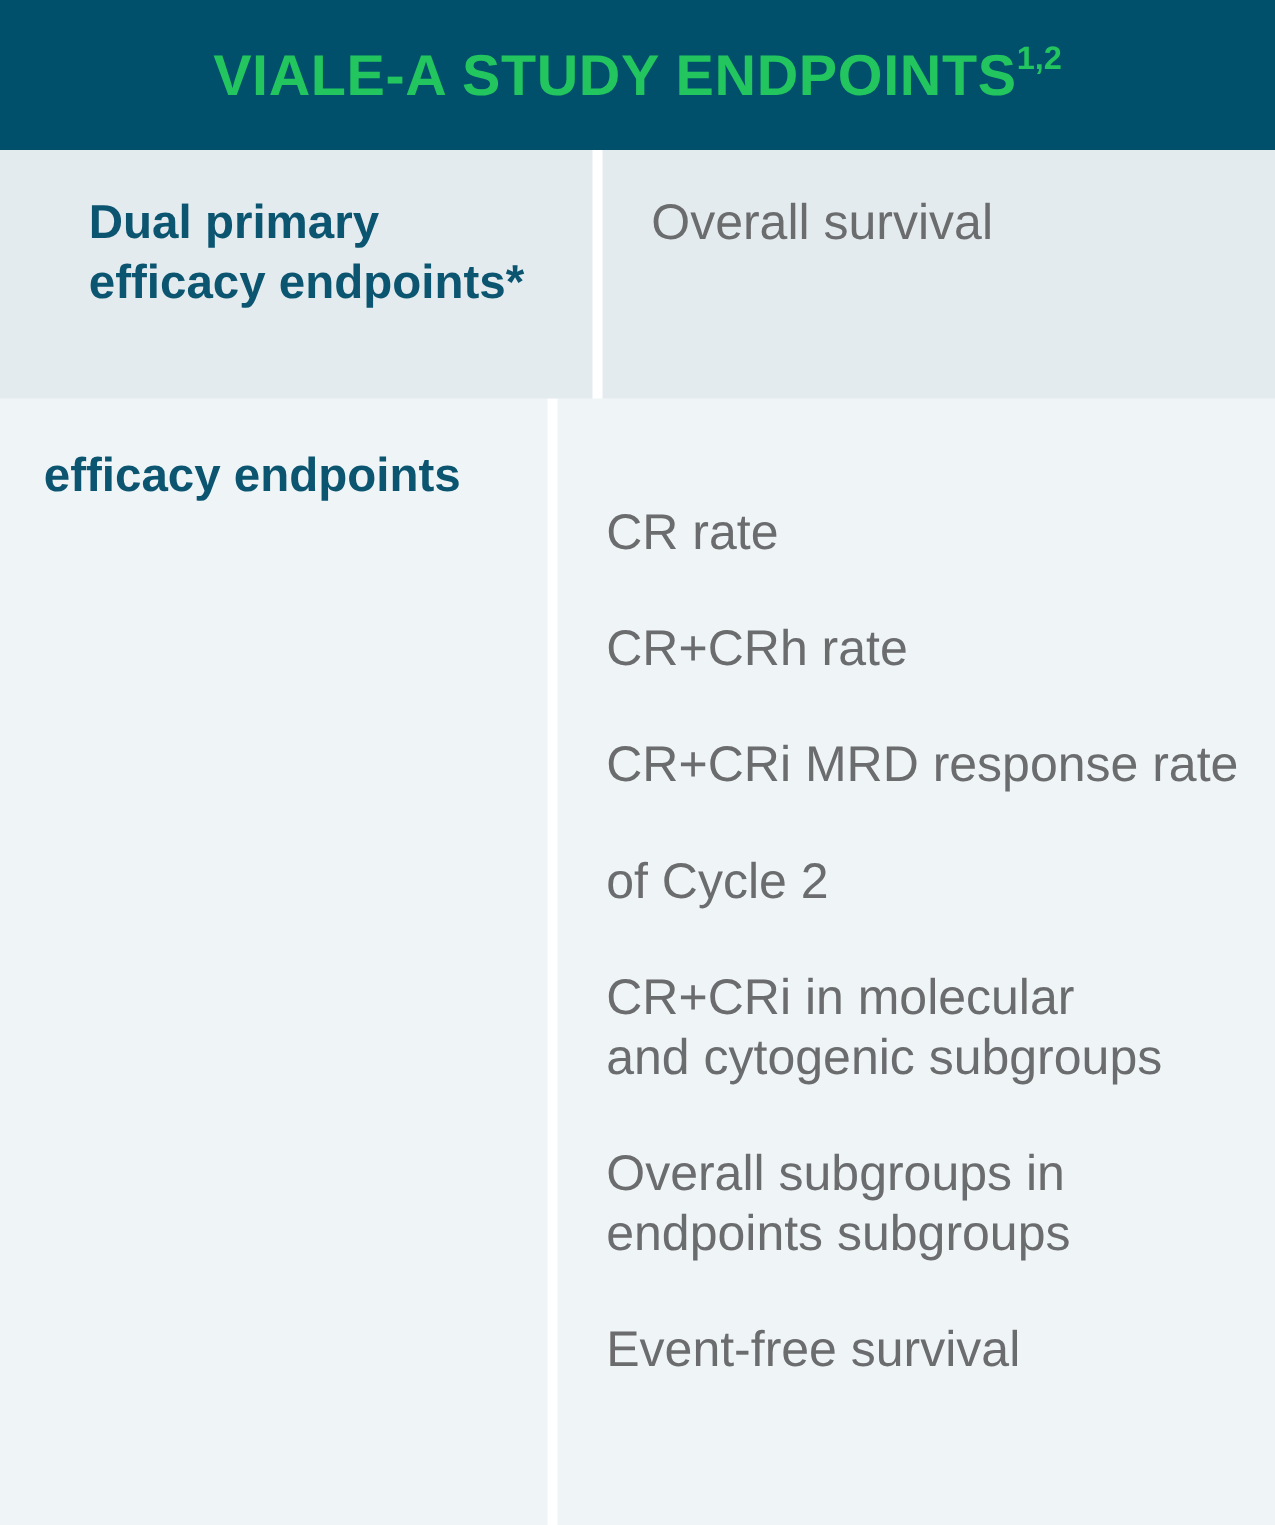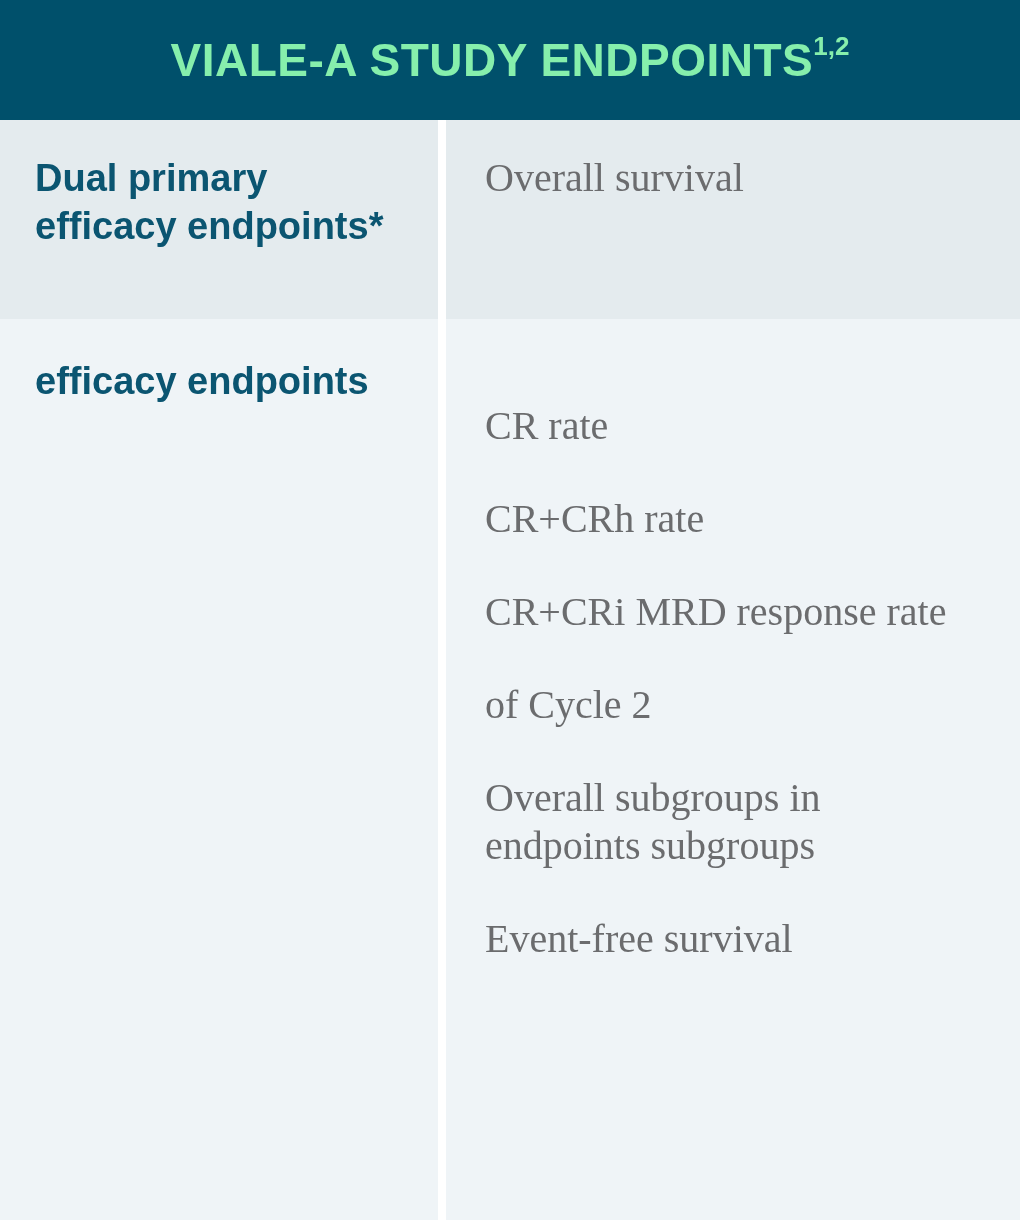--- a/index.html
+++ b/index.html
@@ -27,39 +27,39 @@
   }
   .header-bar {
     height: 120px;
     flex: none;
     background: var(--header-bg);
     display: flex;
     align-items: center;
     justify-content: center;
   }
   .table-title {
-    color: #86efac;
+    color: #22c55e;
     font-size: 46px;
     font-weight: bold;
     letter-spacing: 0.5px;
     white-space: nowrap;
   }
   .table-title sup {
     font-size: 26px;
     font-weight: bold;
     vertical-align: top;
     position: relative;
     top: -2px;
     letter-spacing: 0;
   }
   .row {
     display: flex;
     align-items: stretch;
   }
-  .row-primary { background: var(--row1-bg); height: 199px; flex: none; }
+  .row-primary { background: var(--row1-bg); height: 199px; flex: none; padding-left: 36px; }
   .row-secondary { background: var(--row2-bg); flex: 1; }
   .cell-label {
     width: 438px;
     flex: none;
     padding: 34px 24px 0 35px;
     color: var(--label-text);
     font-size: 38px;
     font-weight: bold;
     line-height: 48px;
   }
@@ -67,21 +67,20 @@
     width: 8px;
     flex: none;
     background: var(--divider);
   }
   .cell-endpoints {
     flex: 1;
     padding: 34px 26px 0 39px;
     color: var(--body-text);
     font-size: 40px;
     line-height: 48px;
-    font-family: Liberation Serif, serif;
   }
   .row-secondary .cell-endpoints { padding-top: 38px; }
   .row-secondary .cell-label { padding-top: 38px; }
   .row-primary .endpoint { margin-bottom: 25px; }
   .row-secondary .endpoint { margin-bottom: 38px; margin-top: 45px; }
 </style>
 </head>
 <body>
 
 <div class="table-wrap">
@@ -115,20 +114,24 @@
         <div class="endpoint">
           <div>CR+CRh rate</div>
         </div>
         <div class="endpoint">
           <div>CR+CRi MRD response rate</div>
         </div>
         <div class="endpoint">
           <div>of Cycle 2</div>
         </div>
         <div class="endpoint">
+          <div>CR+CRi in molecular</div>
+          <div>and cytogenic subgroups</div>
+        </div>
+        <div class="endpoint">
           <div>Overall subgroups in</div>
           <div>endpoints subgroups</div>
         </div>
         <div class="endpoint">
           <div>Event-free survival</div>
         </div>
       </div>
   </div>
 
 </div>

